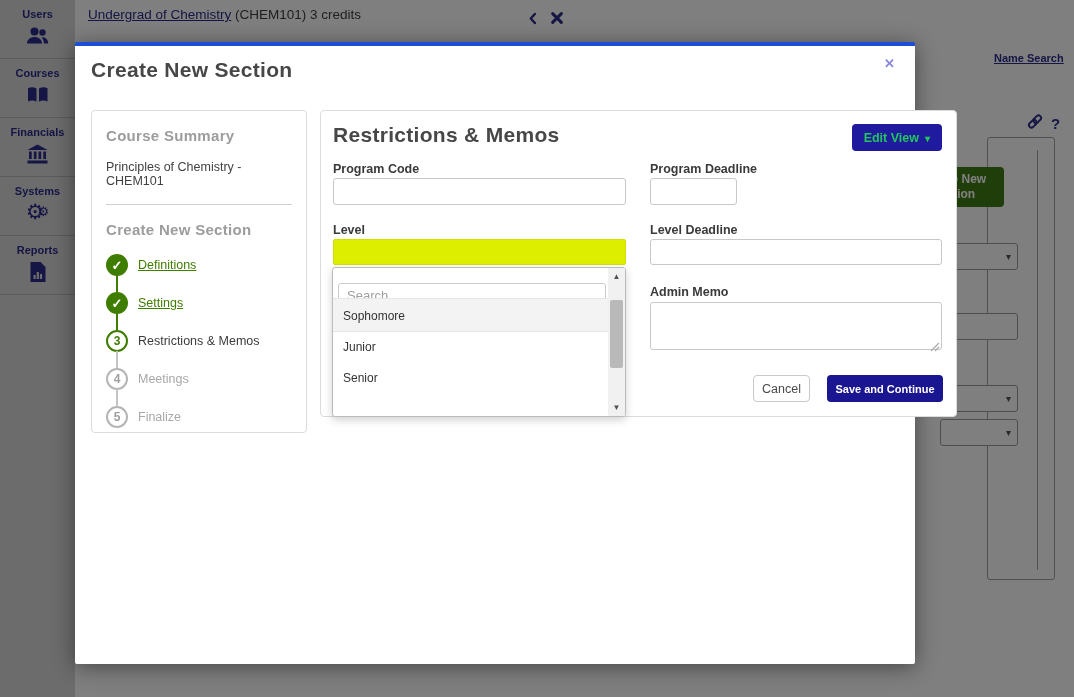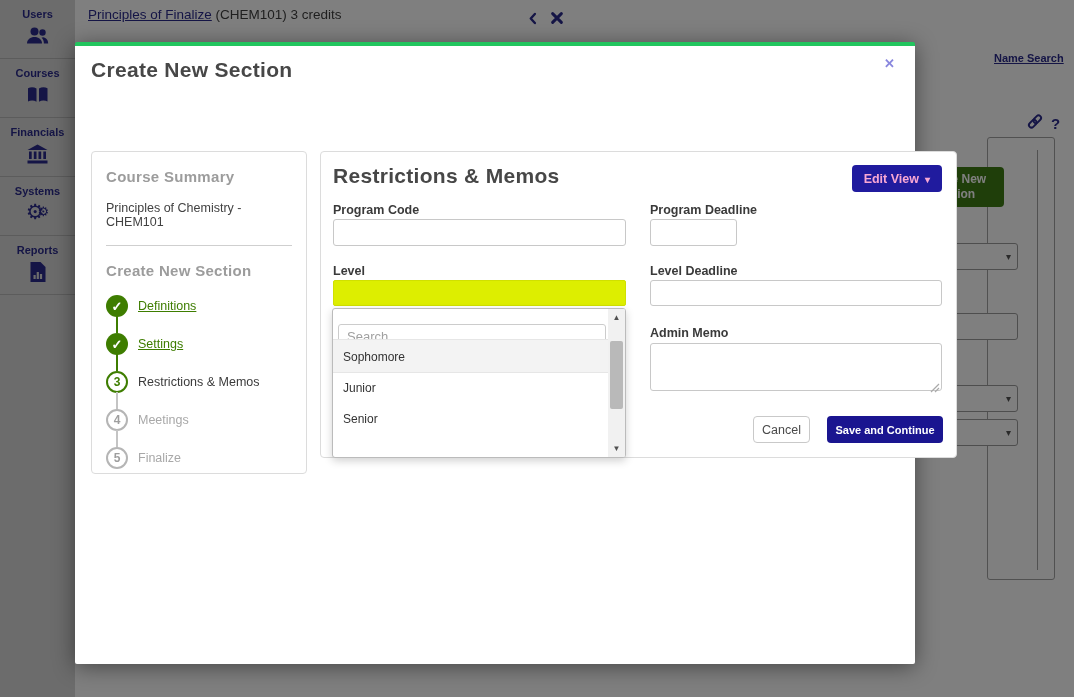--- a/index.html
+++ b/index.html
@@ -34,47 +34,47 @@
     padding-top:5px; line-height:15px; z-index:1; cursor:pointer; }
   .bg-field { position:absolute; left:940px; width:78px; height:27px; background:#fff;
     border:1px solid #9c9c9c; border-radius:3px; z-index:1; }
   .bg-select .bg-caret { position:absolute; right:6px; top:7px; font-size:10px; color:#555; }
 
   
   .overlay { position:absolute; inset:0; background:rgba(0,0,0,0.5); z-index:10; }
 
   
   .modal { position:absolute; left:75px; top:42px; width:840px; height:622px; background:#fff;
-    border-top:4px solid #22c55e; border-radius:2px; box-shadow:0 3px 22px rgba(0,0,0,.45); z-index:20; }
+    border-top:4px solid #1d4ed8; border-radius:2px; box-shadow:0 3px 22px rgba(0,0,0,.45); z-index:20; }
   .modal-title { position:absolute; left:16px; top:12px; font-size:21px; color:#474747; letter-spacing:.3px; }
   .modal-close { position:absolute; right:20px; top:10px; font-size:13px; font-weight:700;
     color:#8987de; cursor:pointer; }
 
-  .card { position:absolute; background:#fff; border:1px solid #dcdcdc; border-radius:4px;margin-top:41px; }
+  .card { position:absolute; background:#fff; border:1px solid #dcdcdc; border-radius:4px; }
   .summary-card { left:16px; top:64px; width:216px; height:323px; padding:16px 14px; }
   .panel-heading { font-size:15px; color:#9c9c9c; letter-spacing:.3px; }
   .course-line { margin-top:16px; font-size:12.5px; color:#424242; }
   .summary-hr { border:none; border-top:1px solid #cfcfcf; margin:16px 0; }
   .steps { list-style:none; margin-top:16px; }
   .step { position:relative; display:flex; align-items:center; gap:10px; height:22px; margin-bottom:16px; }
   .dot { width:22px; height:22px; border-radius:50%; flex:0 0 22px; display:flex;
     align-items:center; justify-content:center; font-size:12px; font-weight:700; }
   .step.complete .dot { background:#3e7d00; color:#fff; font-size:13px; }
   .step.active .dot { border:2px solid #3e7d00; color:#3e7d00; background:#fff; }
   .step.pending .dot { border:2px solid #b5b5b5; color:#9e9e9e; background:#fff; }
   .step-label { font-size:12.5px; font-weight:400; }
   .step.complete .step-label { color:#3e7d00; text-decoration:underline; cursor:pointer; }
   .step.active .step-label { color:#3b3b3b; }
   .step.pending .step-label { color:#a8a8a8; }
   .conn { position:absolute; left:10px; top:21px; width:2px; height:17px; }
   .conn.green { background:#3e7d00; } .conn.gray { background:#c4c4c4; }
 
   .form-card { left:245px; top:64px; width:637px; height:307px; }
   .form-heading { position:absolute; left:12px; top:12px; font-size:21px; color:#474747; letter-spacing:.3px; }
-  .edit-view-btn { position:absolute; right:14px; top:13px; height:27px; background:#201b9e; color:#f9a8d4;
+  .edit-view-btn { position:absolute; right:14px; top:13px; height:27px; background:#201b9e; color:#22c55e;
     border:none; border-radius:4px; font-size:12.5px; font-weight:700; padding:0 12px; cursor:pointer;
     font-family:"Liberation Sans", sans-serif; }
   .edit-view-btn .caret { font-size:10px; margin-left:6px; }
   .f-label { position:absolute; font-size:12.5px; font-weight:700; color:#3a3a3a; }
   .f-input { position:absolute; border:1px solid #c8c8c8; border-radius:3px; background:#fff;
     font-size:13px; padding:0 8px; font-family:"Liberation Sans", sans-serif; color:#333; }
   .lbl-program-code { left:12px; top:51px; } .inp-program-code { left:12px; top:67px; width:293px; height:27px; }
   .lbl-program-deadline { left:329px; top:51px; } .inp-program-deadline { left:329px; top:67px; width:87px; height:27px; }
   .lbl-level { left:12px; top:112px; }
   .level-box { position:absolute; left:12px; top:128px; width:293px; height:26px;
@@ -159,21 +159,21 @@
             <rect x="8" y="15" width="2.2" height="4" fill="#d9d9d9"></rect>
             <rect x="11.2" y="12" width="2.2" height="7" fill="#d9d9d9"></rect>
             <rect x="14.4" y="14" width="2.2" height="5" fill="#d9d9d9"></rect>
           </svg>
       </span>
     </div>
   </nav>
 
   <header class="topbar">
     <div class="topbar-text">
-      <a class="topbar-link">Principles of Finalize</a><span> (CHEM101) 3 credits</span>
+      <a class="topbar-link">Undergrad of Chemistry</a><span> (CHEM101) 3 credits</span>
     </div>
     <div class="topbar-icons">
       <span>
         <svg viewBox="0 0 16 16" width="12" height="15">
             <path d="M10.5 2 5 8l5.5 6" fill="none" stroke="#2b2b8c" stroke-width="3.2" stroke-linecap="round" stroke-linejoin="round"></path>
           </svg>
       </span>
       <span>
         <svg viewBox="0 0 16 16" width="14" height="14">
             <path d="M3 3l10 10M13 3 3 13" stroke="#2b2b8c" stroke-width="3.4" stroke-linecap="round"></path>

